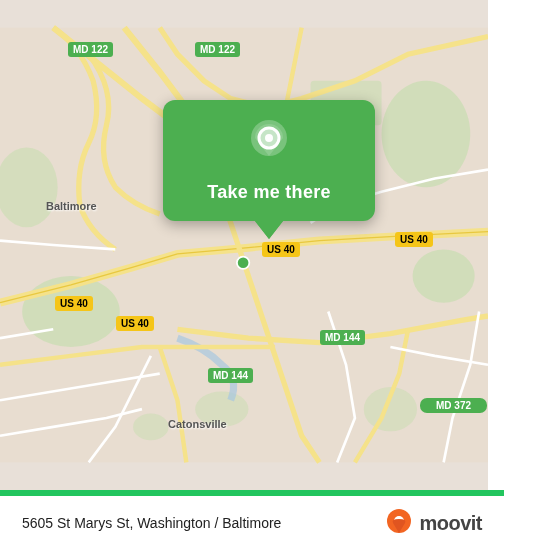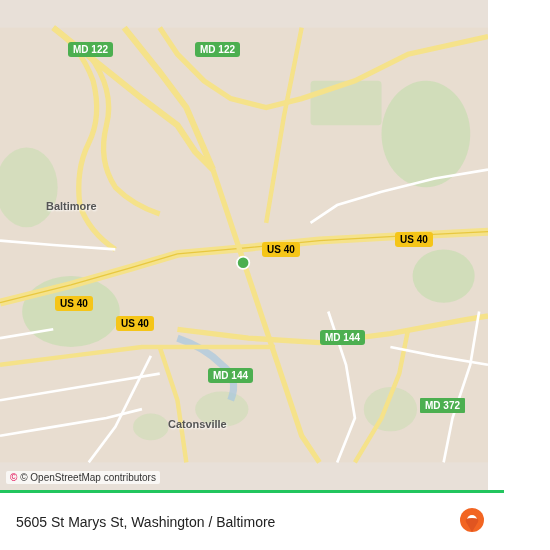--- a/index.html
+++ b/index.html
@@ -171,38 +171,50 @@
   </svg>
 
   <div class="road-badge" style="top:42px; left:68px; background:#4caf50; color:#fff; font-size:10px; font-weight:bold; padding:2px 5px; border-radius:3px; position:absolute;">MD 122</div>
   <div class="road-badge" style="top:42px; left:195px; background:#4caf50; color:#fff; font-size:10px; font-weight:bold; padding:2px 5px; border-radius:3px; position:absolute;">MD 122</div>
   <div class="road-badge road-badge-yellow" style="top:242px; left:262px; background:#f5c518; color:#000; font-size:10px; font-weight:bold; padding:2px 5px; border-radius:3px; position:absolute;">US 40</div>
   <div class="road-badge road-badge-yellow" style="top:232px; left:395px; background:#f5c518; color:#000; font-size:10px; font-weight:bold; padding:2px 5px; border-radius:3px; position:absolute;">US 40</div>
   <div class="road-badge road-badge-yellow" style="top:296px; left:55px; background:#f5c518; color:#000; font-size:10px; font-weight:bold; padding:2px 5px; border-radius:3px; position:absolute;">US 40</div>
   <div class="road-badge road-badge-yellow" style="top:316px; left:116px; background:#f5c518; color:#000; font-size:10px; font-weight:bold; padding:2px 5px; border-radius:3px; position:absolute;">US 40</div>
   <div class="road-badge" style="top:330px; left:320px; background:#4caf50; color:#fff; font-size:10px; font-weight:bold; padding:2px 5px; border-radius:3px; position:absolute;">MD 144</div>
   <div class="road-badge" style="top:368px; left:208px; background:#4caf50; color:#fff; font-size:10px; font-weight:bold; padding:2px 5px; border-radius:3px; position:absolute;">MD 144</div>
-  <div class="road-badge" style="top:398px; left:420px; background:#4caf50; color:#fff; font-size:10px; font-weight:bold; padding:2px 5px; border-radius:1px; position:absolute;">MD 372</div>
+  <div class="road-badge" style="top:398px; left:420px; background:#4caf50; color:#fff; font-size:10px; font-weight:bold; padding:2px 16px; border-radius:7px; position:absolute;">MD 372</div>
 
   <div class="city-label" style="top:200px; left:46px;">Baltimore</div>
   <div class="city-label" style="top:400px; left:168px;margin-top:18px;">Catonsville</div>
 
-
-  <div id="openstreetmap-credit" style="position:absolute; bottom:6px; left:6px; font-size:10px; color:#333; background:rgba(255,255,255,0.75); padding:1px 4px; border-radius:2px;">
-    <span style="color:#e0004d;">©</span> <span>© OpenStreetMap contributors</span>
+  <div id="callout" style="position:absolute; top:100px; left:163px; width:212px; background:#4caf50; border-radius:12px; padding:0; box-shadow:0 4px 14px rgba(0,0,0,0.3); display:flex; flex-direction:column; align-items:center; cursor:pointer;">
+
+    <div style="margin-top:18px; margin-bottom:8px;">
+      <svg width="44" height="52" viewBox="0 0 44 52" xmlns="http://www.w3.org/2000/svg">
+        <circle cx="22" cy="20" r="18" fill="rgba(255,255,255,0.25)"></circle>
+        <circle cx="22" cy="20" r="10" fill="rgba(255,255,255,0.5)" stroke="#fff" stroke-width="3"></circle>
+        <circle cx="22" cy="20" r="4" fill="#fff"></circle>
+        <path d="M22 38 Q 14 28 8 20 A14 14 0 1 1 36 20 Q 30 28 22 38Z" fill="rgba(255,255,255,0.15)"></path>
+      </svg>
+    </div>
+    <div style="font-size:18px; font-weight:bold; color:#fff; margin-bottom:18px; letter-spacing:0.3px;">Take me there</div>
+
+    <div style="width:0; height:0; border-left:14px solid transparent; border-right:14px solid transparent; border-top:18px solid #4caf50; position:absolute; bottom:-18px; left:50%; transform:translateX(-50%);"></div>
   </div>
 
+
 </div>
 
-<div id="bottom-bar" style="width:504px; height:60px; background:#fff; display:flex; align-items:center; padding:0 16px; border-top:3px solid #22c55e;">
+<div id="bottom-bar" style="width:504px; height:60px; background:#fff; display:flex; align-items:center; padding:0 22px; border-top:6px solid #22c55e;">
   <span id="address-text" style="font-size:14px; color:#222; flex:1;">5605 St Marys St, Washington / Baltimore</span>
 
   <div id="moovit-logo" style="display:flex; align-items:center; gap:4px;">
 
     <div style="width:32px; height:32px; position:relative;">
       <svg width="32" height="32" viewBox="0 0 32 32" xmlns="http://www.w3.org/2000/svg">
         <circle cx="16" cy="14" r="12" fill="#f26522"></circle>
         <circle cx="16" cy="14" r="5" fill="#fff"></circle>
         <path d="M16 26 L10 16 Q8 12 16 12 Q24 12 22 16Z" fill="#e05520"></path>
       </svg>
     </div>
+    <span style="font-size:20px; font-weight:bold; color:#444; letter-spacing:-0.5px;">moovit</span>
   </div>
 </div>
 
 </body></html>

